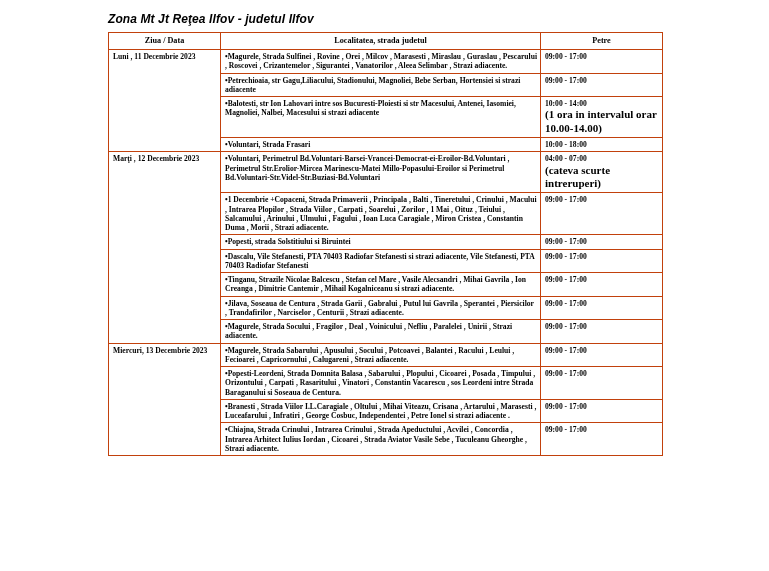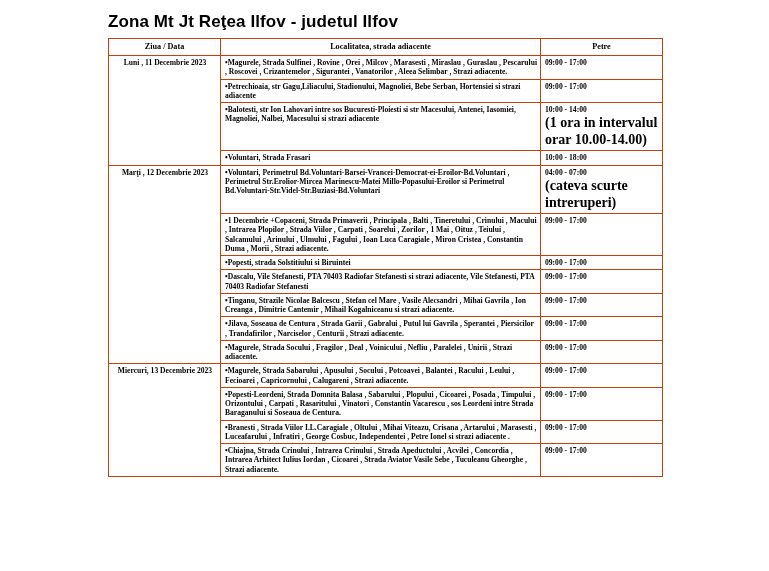--- a/index.html
+++ b/index.html
@@ -15,25 +15,26 @@
     overflow: hidden;
   }
   .page {
     position: relative;
     width: 769px;
     height: 571px;
     box-sizing: border-box;
     padding: 8px 0 0 0;
   }
   .doc-title {
-    font-size: 17px;
+    font-size: 12px;
     font-weight: bold;
     color: #000000;
     margin: 4px 0 6px 108px;
     letter-spacing: 0.1px;
+    font-style: italic;
   }
   table.schedule {
     border-collapse: collapse;
     margin-left: 108px;
     width: 554px;
     table-layout: fixed;
   }
   table.schedule th,
   table.schedule td {
     border: 1px solid #c2410c;
@@ -48,59 +49,58 @@
     font-weight: bold;
     font-size: 8.2px;
     padding: 3px 2px 3px 2px;
     vertical-align: middle;
   }
   col.c-day { width: 112px; }
   col.c-loc { width: 320px; }
   col.c-time { width: 122px; }
 
   td.day {
-    text-align: center;
     vertical-align: middle;
     font-weight: bold;
     font-size: 8px;
     line-height: 1.35;
   }
   td.loc {
     font-weight: bold;
     padding-left: 4px;
   }
   td.time {
     vertical-align: middle;
     font-weight: bold;
     font-size: 8px;
     line-height: 1.3;
   }
   td.time .sub {
     display: block;
     font-weight: bold;
-    font-size: 14px;
+    font-size: 11px;
   }
 </style>
 </head>
 <body>
 
 <div class="page">
 
   <div class="doc-title">Zona Mt Jt Reţea Ilfov - judetul Ilfov</div>
 
   <table class="schedule">
     <colgroup>
       <col class="c-day">
       <col class="c-loc">
       <col class="c-time">
     </colgroup>
     <thead>
       <tr>
         <th>Ziua / Data</th>
-        <th>Localitatea, strada adiacente</th>
+        <th>Localitatea, strada judetul</th>
         <th>Petre</th>
       </tr>
     </thead>
     <tbody>
         <tr>
           <td class="day" rowspan="4">Luni , 11 Decembrie 2023</td>
           <td class="loc">•Magurele, Strada Sulfinei , Rovine , Orei , Milcov , Marasesti , Miraslau , Guraslau , Pescarului , Roscovei , Crizantemelor , Sigurantei , Vanatorilor , Aleea Selimbar , Strazi adiacente.</td>
           <td class="time"><span>09:00 - 17:00</span></td>
         </tr>
         <tr>

